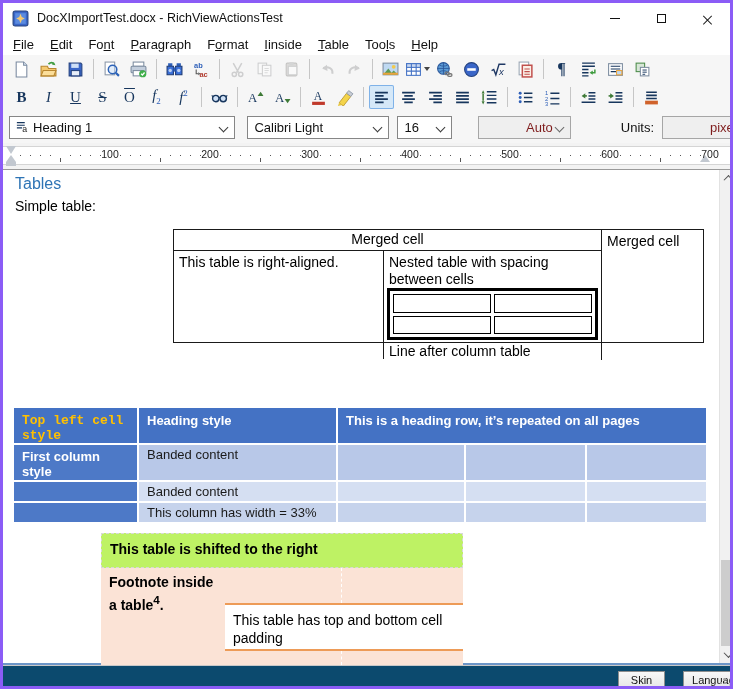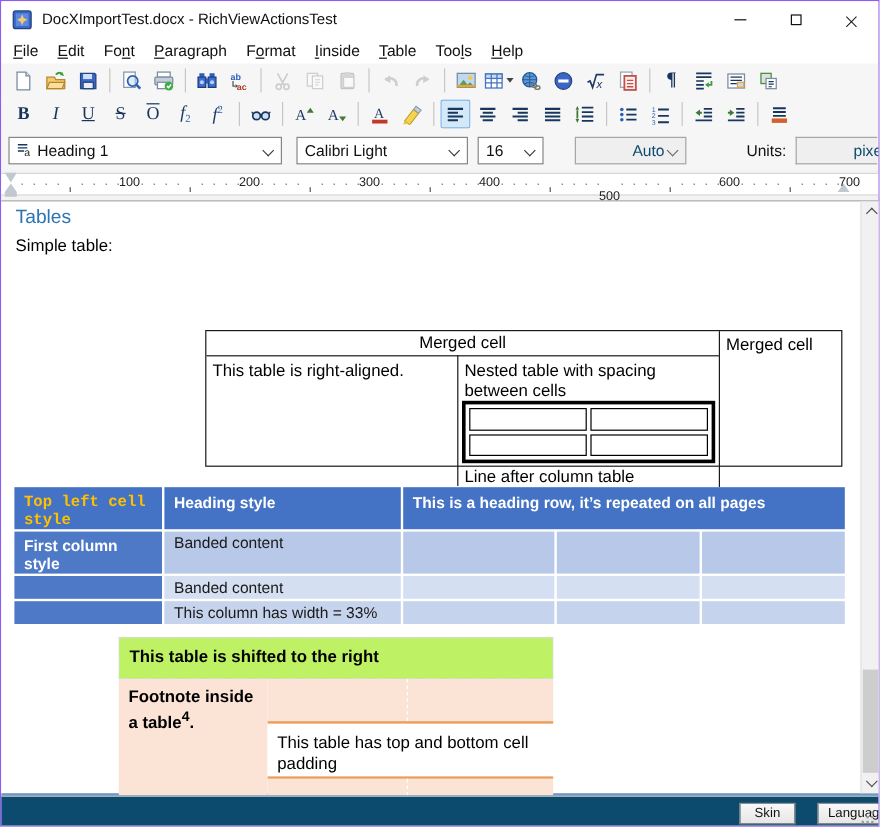--- a/index.html
+++ b/index.html
@@ -1,17 +1,17 @@
 <!DOCTYPE html>
 <html style="--accent: #4472C4; --first-col: #4D79C7; --band-dark: #B8C8E8; --band-light: #D5DFF2; --band-mid: #C6D3EC; --header-gold: #FFC000; --heading-blue: #2E74B5; --peach: #FBE3D6; --orange-line: #ED9B57; --selection-blue: #D5E8F8;"><head>
 <meta charset="utf-8">
 <style>
   html,body{margin:0;padding:0;background:#d8d8d8;}
   .window{position:relative;width:733px;height:689px;box-sizing:border-box;
-    border:1px solid #8b5cf6;background:#fff;overflow:hidden;
+    border:3px solid #8b5cf6;background:#fff;overflow:hidden;
     font-family:"Liberation Sans",sans-serif;-webkit-font-smoothing:antialiased;}
 
   
   .titlebar{position:absolute;left:0;top:0;width:100%;height:30px;background:#fff;display:flex;align-items:center;}
   .title-icon{width:17px;height:17px;margin-left:9px;flex:0 0 auto;}
   .title-icon svg{width:17px;height:17px;display:block;}
   .title-text{margin-left:8px;font-size:12.5px;color:#101010;white-space:nowrap;}
   .wctrl{position:absolute;right:0;top:0;display:flex;height:30px;}
   .wbtn{width:46px;height:30px;display:flex;align-items:center;justify-content:center;}
   .ic-min{width:10px;height:1px;background:#111;}
@@ -35,21 +35,21 @@
   .tbtn.disabled{opacity:.4;filter:grayscale(.9);}
   .tbtn.active{background:var(--selection-blue);box-shadow:inset 0 0 0 1px #7FB2E8;}
   .tsep{width:1px;height:20px;background:#C6C6C6;margin:0 4px;flex:0 0 aupx;}
   .dd{margin-left:2px;width:0;height:0;border-left:3.5px solid transparent;border-right:3.5px solid transparent;border-top:4px solid #444;}
   .ticon{font-family:"Liberation Serif",serif;font-size:15px;color:#17365D;line-height:1;}
 
   
   .comborow{position:absolute;top:108px;left:0;width:100%;height:32px;background:#F6F6F6;display:flex;align-items:center;font-size:13px;}
   .combo{height:23px;background:#fff;border:1px solid #868686;display:flex;align-items:center;color:#111;position:relative;padding-left:6px;box-sizing:border-box;white-space:nowrap;}
   .combo .chev{position:absolute;right:7px;top:7px;width:6px;height:6px;border-right:1.4px solid #3a3a3a;border-bottom:1.4px solid #3a3a3a;transform:rotate(45deg);}
-  .combo.dis{background:#EFEFEF;color:#0c4a6e;border-color:#A6A6A6;padding-left:47px;}
+  .combo.dis{background:#EFEFEF;color:#7f1d1d;border-color:#A6A6A6;padding-left:47px;}
   .combo.dis .chev{border-color:#6a6a6a;}
   .style-ic{width:14px;height:14px;margin-right:3px;flex:0 0 auto;}
   .units-label{margin-left:50px;color:#111;}
 
   
   .ruler{position:absolute;top:140px;left:0;width:100%;height:27px;background:#F3F3F3;border-bottom:1px solid #9a9a9a;box-sizing:border-box;}
   .ruler-band{position:absolute;left:0;top:3px;height:19px;width:100%;background:#fff;border-top:1px solid #D5D5D5;border-bottom:1px solid #D5D5D5;box-sizing:border-box;}
   .rnum{position:absolute;top:5px;font-size:10.5px;color:#222;transform:translateX(-50%);}
   .rdot{position:absolute;top:12px;width:1px;height:1px;background:#555;}
   .rtick{position:absolute;top:15px;width:1px;height:4px;background:#555;}
@@ -60,21 +60,21 @@
   .im-right{left:697px;top:12px;border-left:5px solid transparent;border-right:5px solid transparent;border-bottom:7px solid #C2C8D0;}
 
   
   .docarea{position:absolute;top:167px;left:0;width:733px;height:495px;background:#fff;border-bottom:2px solid #6D96C8;box-sizing:border-box;}
   .h1{position:absolute;left:12px;top:5px;font-size:16px;color:var(--heading-blue);}
   .p{position:absolute;font-size:14px;color:#000;}
   #p1{left:12px;top:28px;}
   #p2{left:10px;top:206px;}
 
   
-  #t1{position:absolute;left:170px;top:59px;width:531px;height:114px;border:1px solid #1a1a1a;box-sizing:border-box;font-size:14px;color:#000;margin-top:48px;}
+  #t1{position:absolute;left:170px;top:59px;width:531px;height:114px;border:1px solid #1a1a1a;box-sizing:border-box;font-size:14px;color:#000;}
   .t1line{position:absolute;background:#1a1a1a;}
   .t1txt{position:absolute;line-height:17px;}
   .nested{position:absolute;left:213px;top:58px;width:211px;height:52px;border:3px solid #000;box-sizing:border-box;display:grid;grid-template-columns:1fr 1fr;grid-template-rows:1fr 1fr;gap:3px;padding:3px;background:#fff;}
   .ncell{border:1px solid #000;background:#fff;}
 
   
   #t2{position:absolute;left:11px;top:238px;width:692px;display:grid;grid-template-columns:123px 197px 126px 119px 1fr;grid-template-rows:35px 35px 19px 19px;gap:2px;background:#fff;font-size:13px;}
   .t2c{padding:2px 8px;box-sizing:border-box;color:#1a1a1a;overflow:hidden;white-space:nowrap;}
   .t2c.hdr{background:var(--accent);color:#fff;font-weight:bold;padding-top:5px;white-space:normal;}
   .t2c.gold{color:var(--header-gold);font-family:Liberation Mono, monospace;}
@@ -557,21 +557,21 @@
   <div class="ruler" id="ruler">
     <div class="ruler-band"></div>
     <span class="im im-top"></span>
     <span class="im im-bot"></span>
     <span class="im-rect"></span>
     <span class="im im-right"></span>
   <span class="rnum" style="left: 107px;">100</span>
       <span class="rnum" style="left: 207px;">200</span>
       <span class="rnum" style="left: 307px;">300</span>
       <span class="rnum" style="left: 407px;">400</span>
-      <span class="rnum" style="left: 507px; margin-top: 12px;">500</span>
+      <span class="rnum" style="left: 507px;">500</span>
       <span class="rnum" style="left: 607px;">600</span>
       <span class="rnum" style="left: 707px;">700</span>
       <span class="rdot" style="left: 17px;"></span>
       <span class="rdot" style="left: 27px;"></span>
       <span class="rdot" style="left: 37px;"></span>
       <span class="rdot" style="left: 47px;"></span>
       <span class="rtick" style="left: 57px;"></span>
       <span class="rdot" style="left: 67px;"></span>
       <span class="rdot" style="left: 77px;"></span>
       <span class="rdot" style="left: 87px;"></span>

